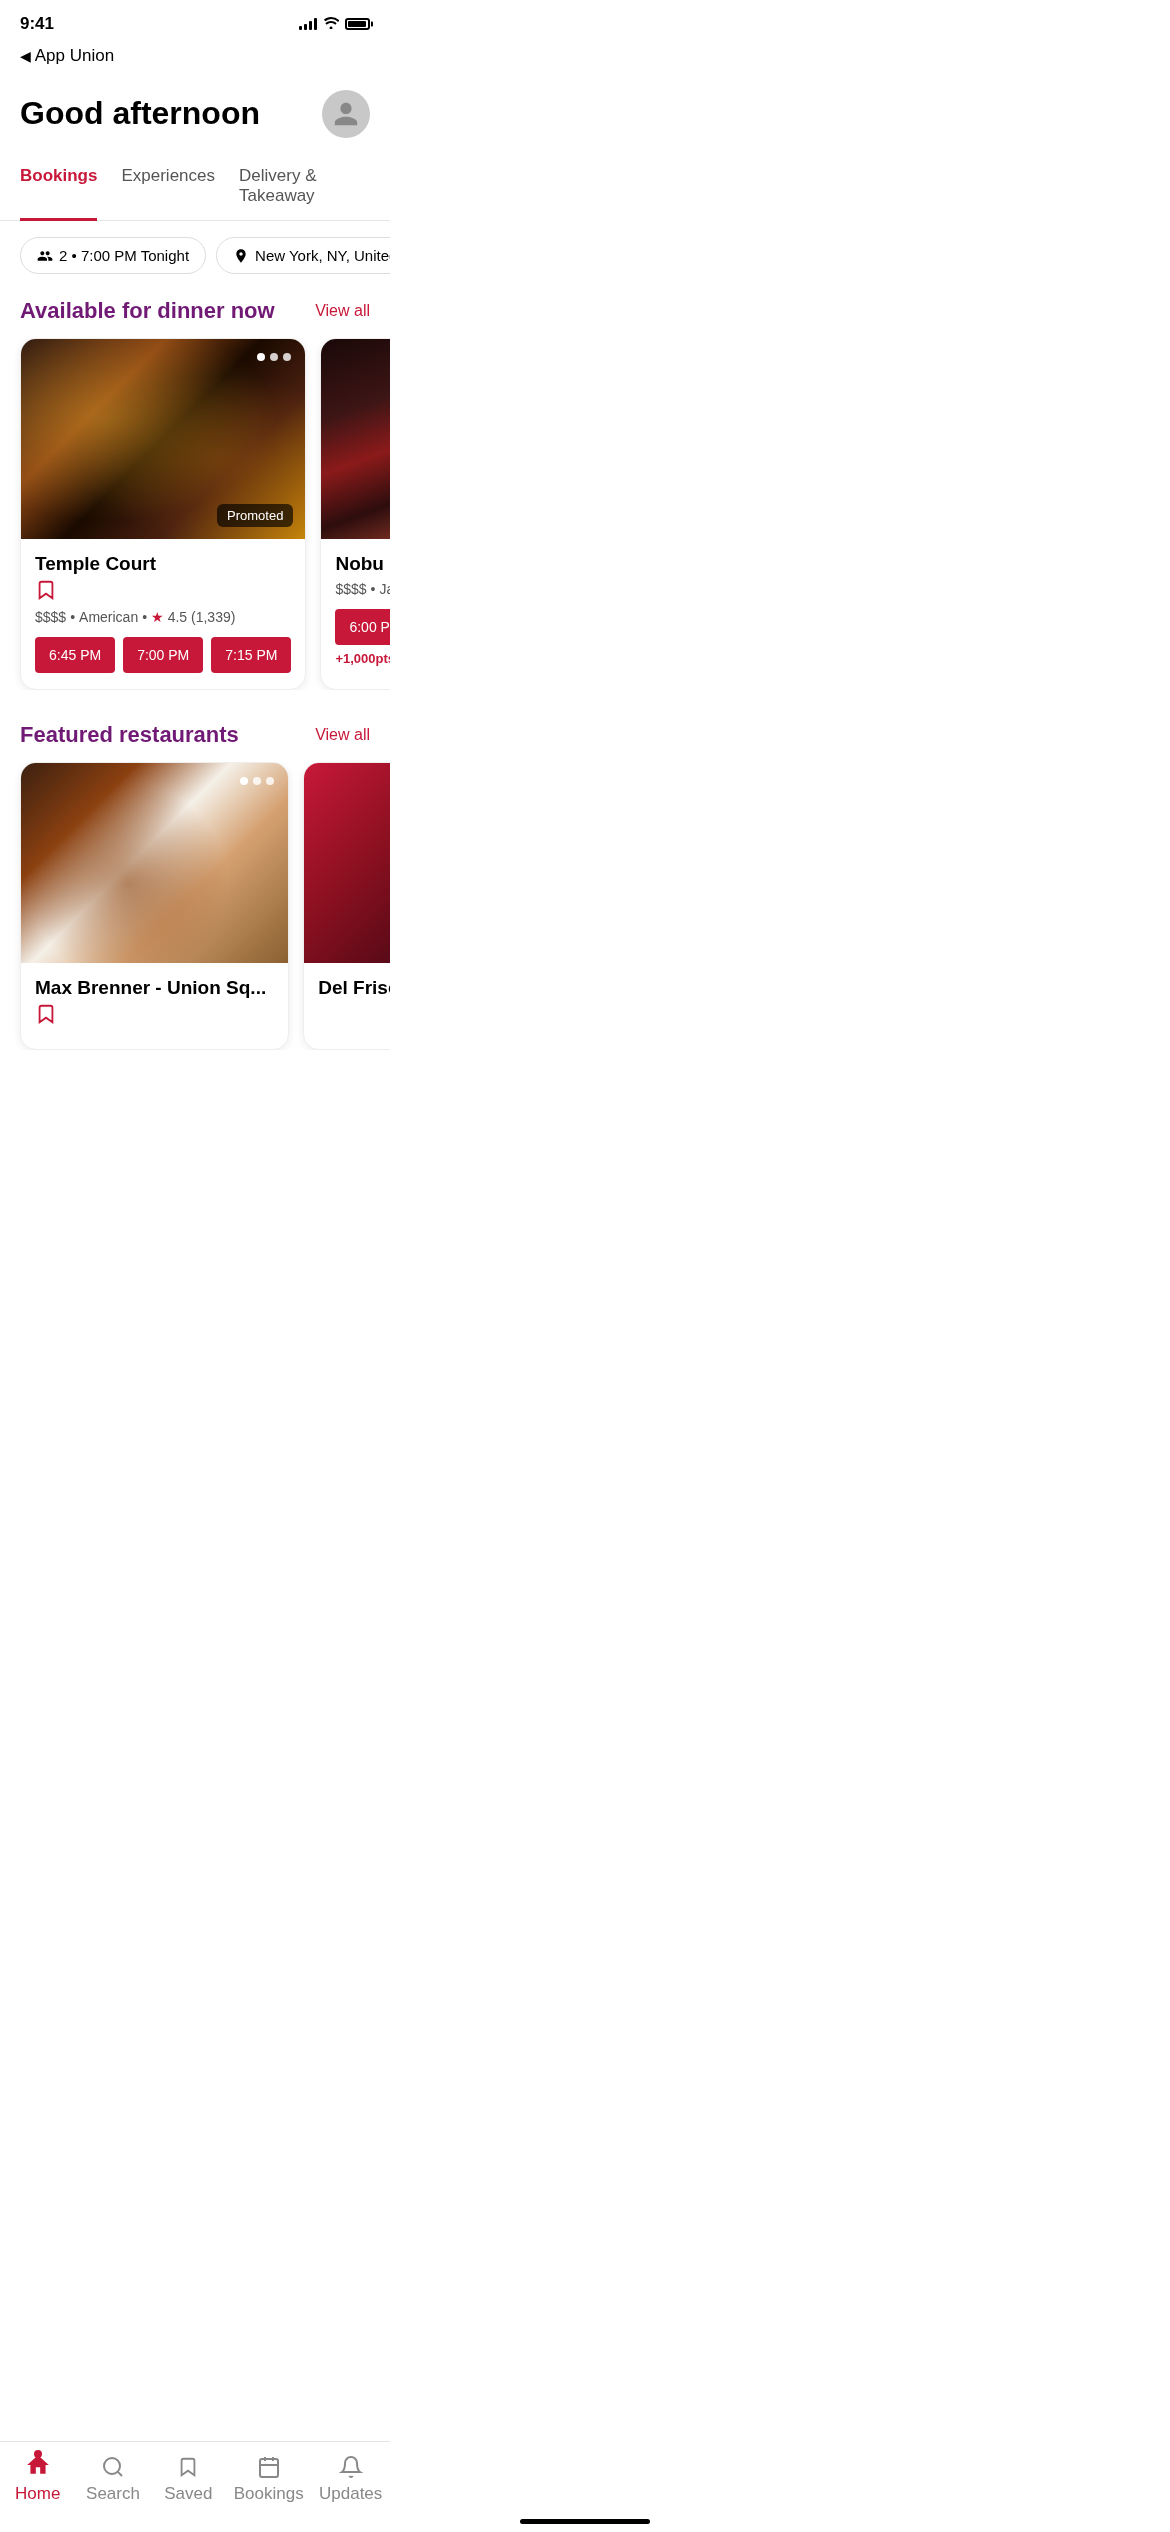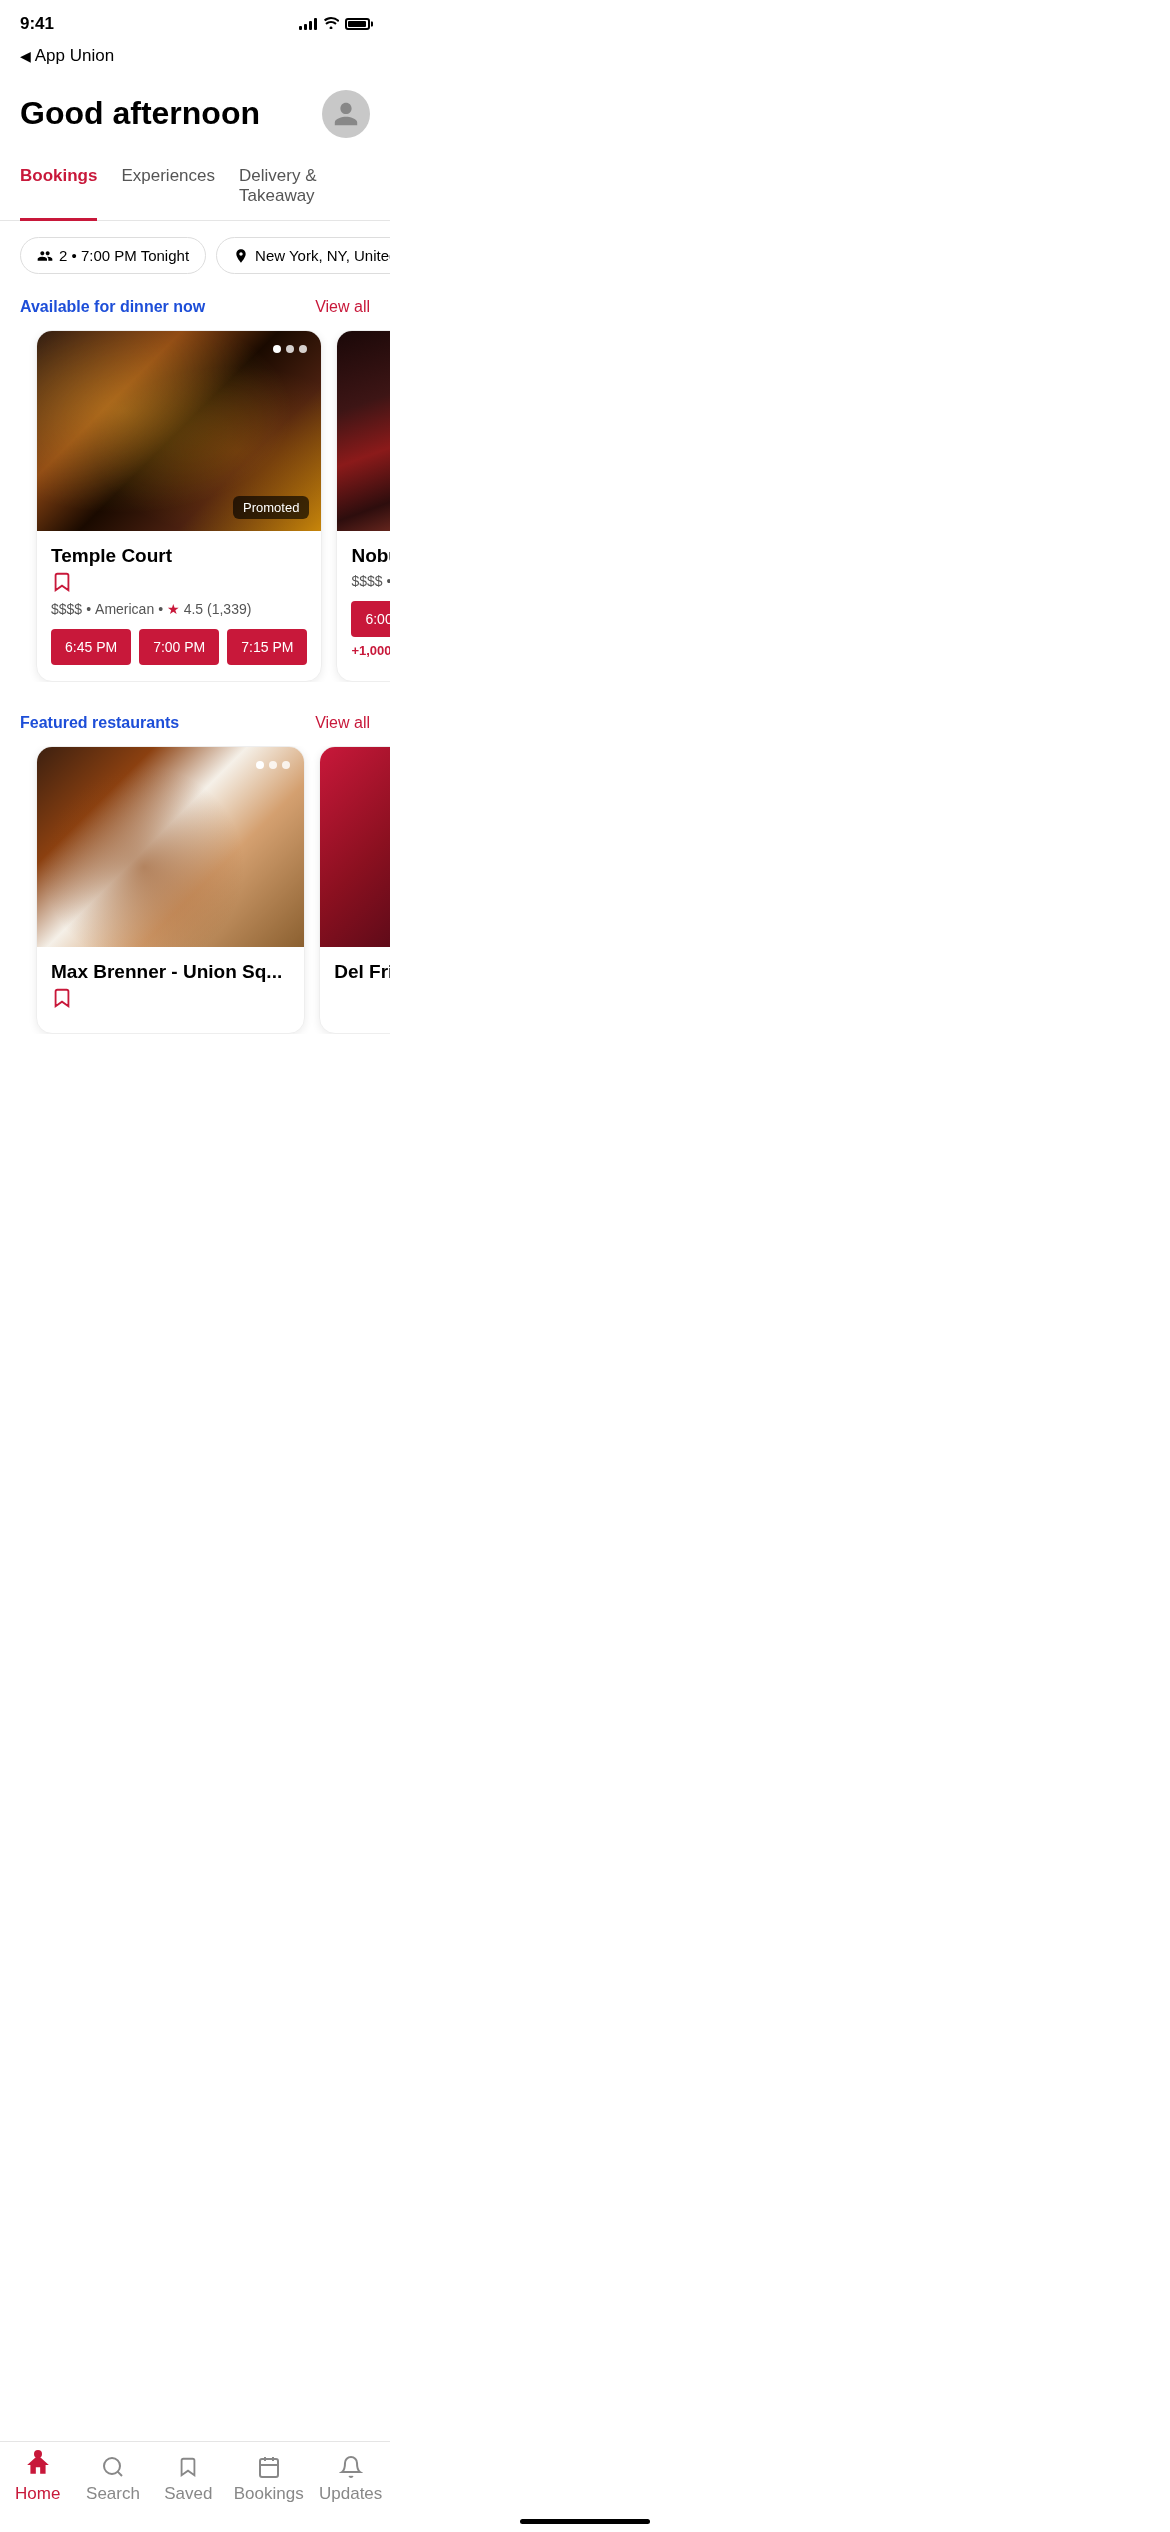--- a/index.html
+++ b/index.html
@@ -149,36 +149,36 @@
     }
 
     
     .section-header {
       display: flex;
       justify-content: space-between;
       align-items: center;
       padding: 8px 20px 14px;
     }
     .section-title {
-      font-size: 16px;
+      font-size: 22px;
       font-weight: 700;
-      color: #1d4ed8;
+      color: #701a75;
     }
     .view-all {
       font-size: 16px;
       color: #c8183a;
       font-weight: 500;
       cursor: pointer;
     }
 
     
     .cards-scroll {
       display: flex;
       gap: 14px;
-      padding: 0 36px;
+      padding: 0 20px;
       overflow-x: auto;
       scrollbar-width: none;
     }
     .cards-scroll::-webkit-scrollbar { display: none; }
 
     
     .restaurant-card {
       min-width: 260px;
       background: #fff;
       border-radius: 16px;

